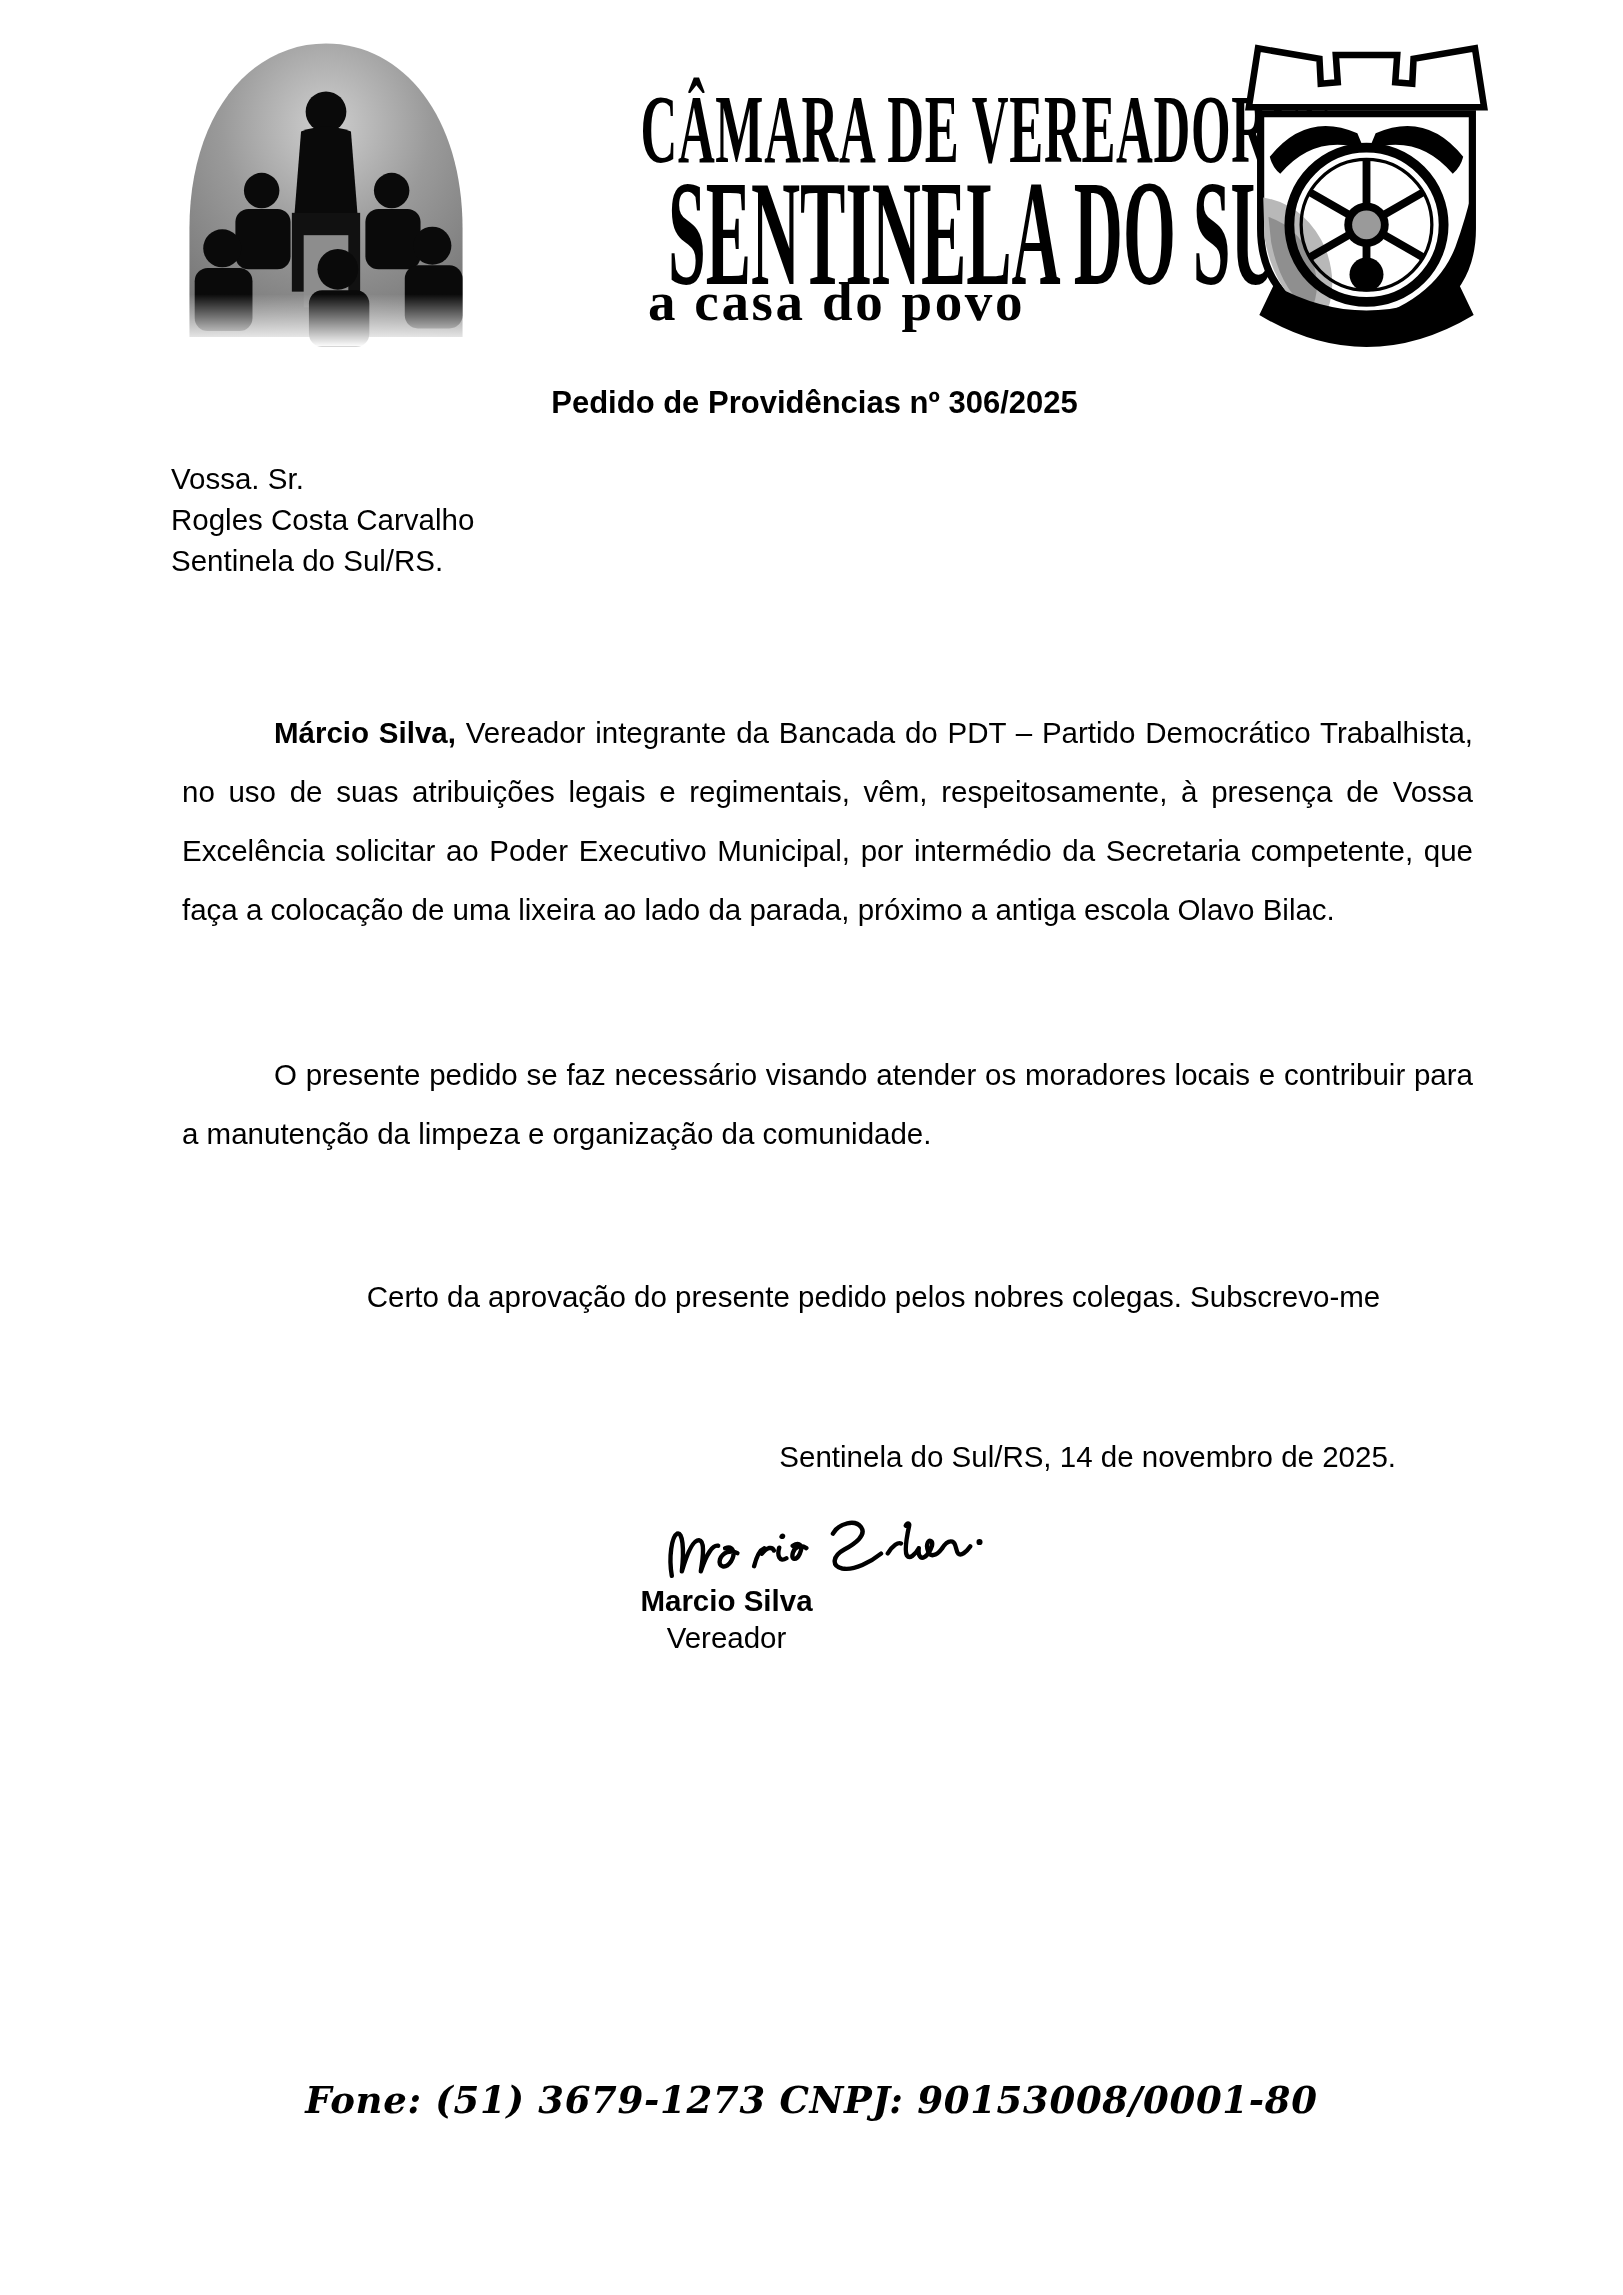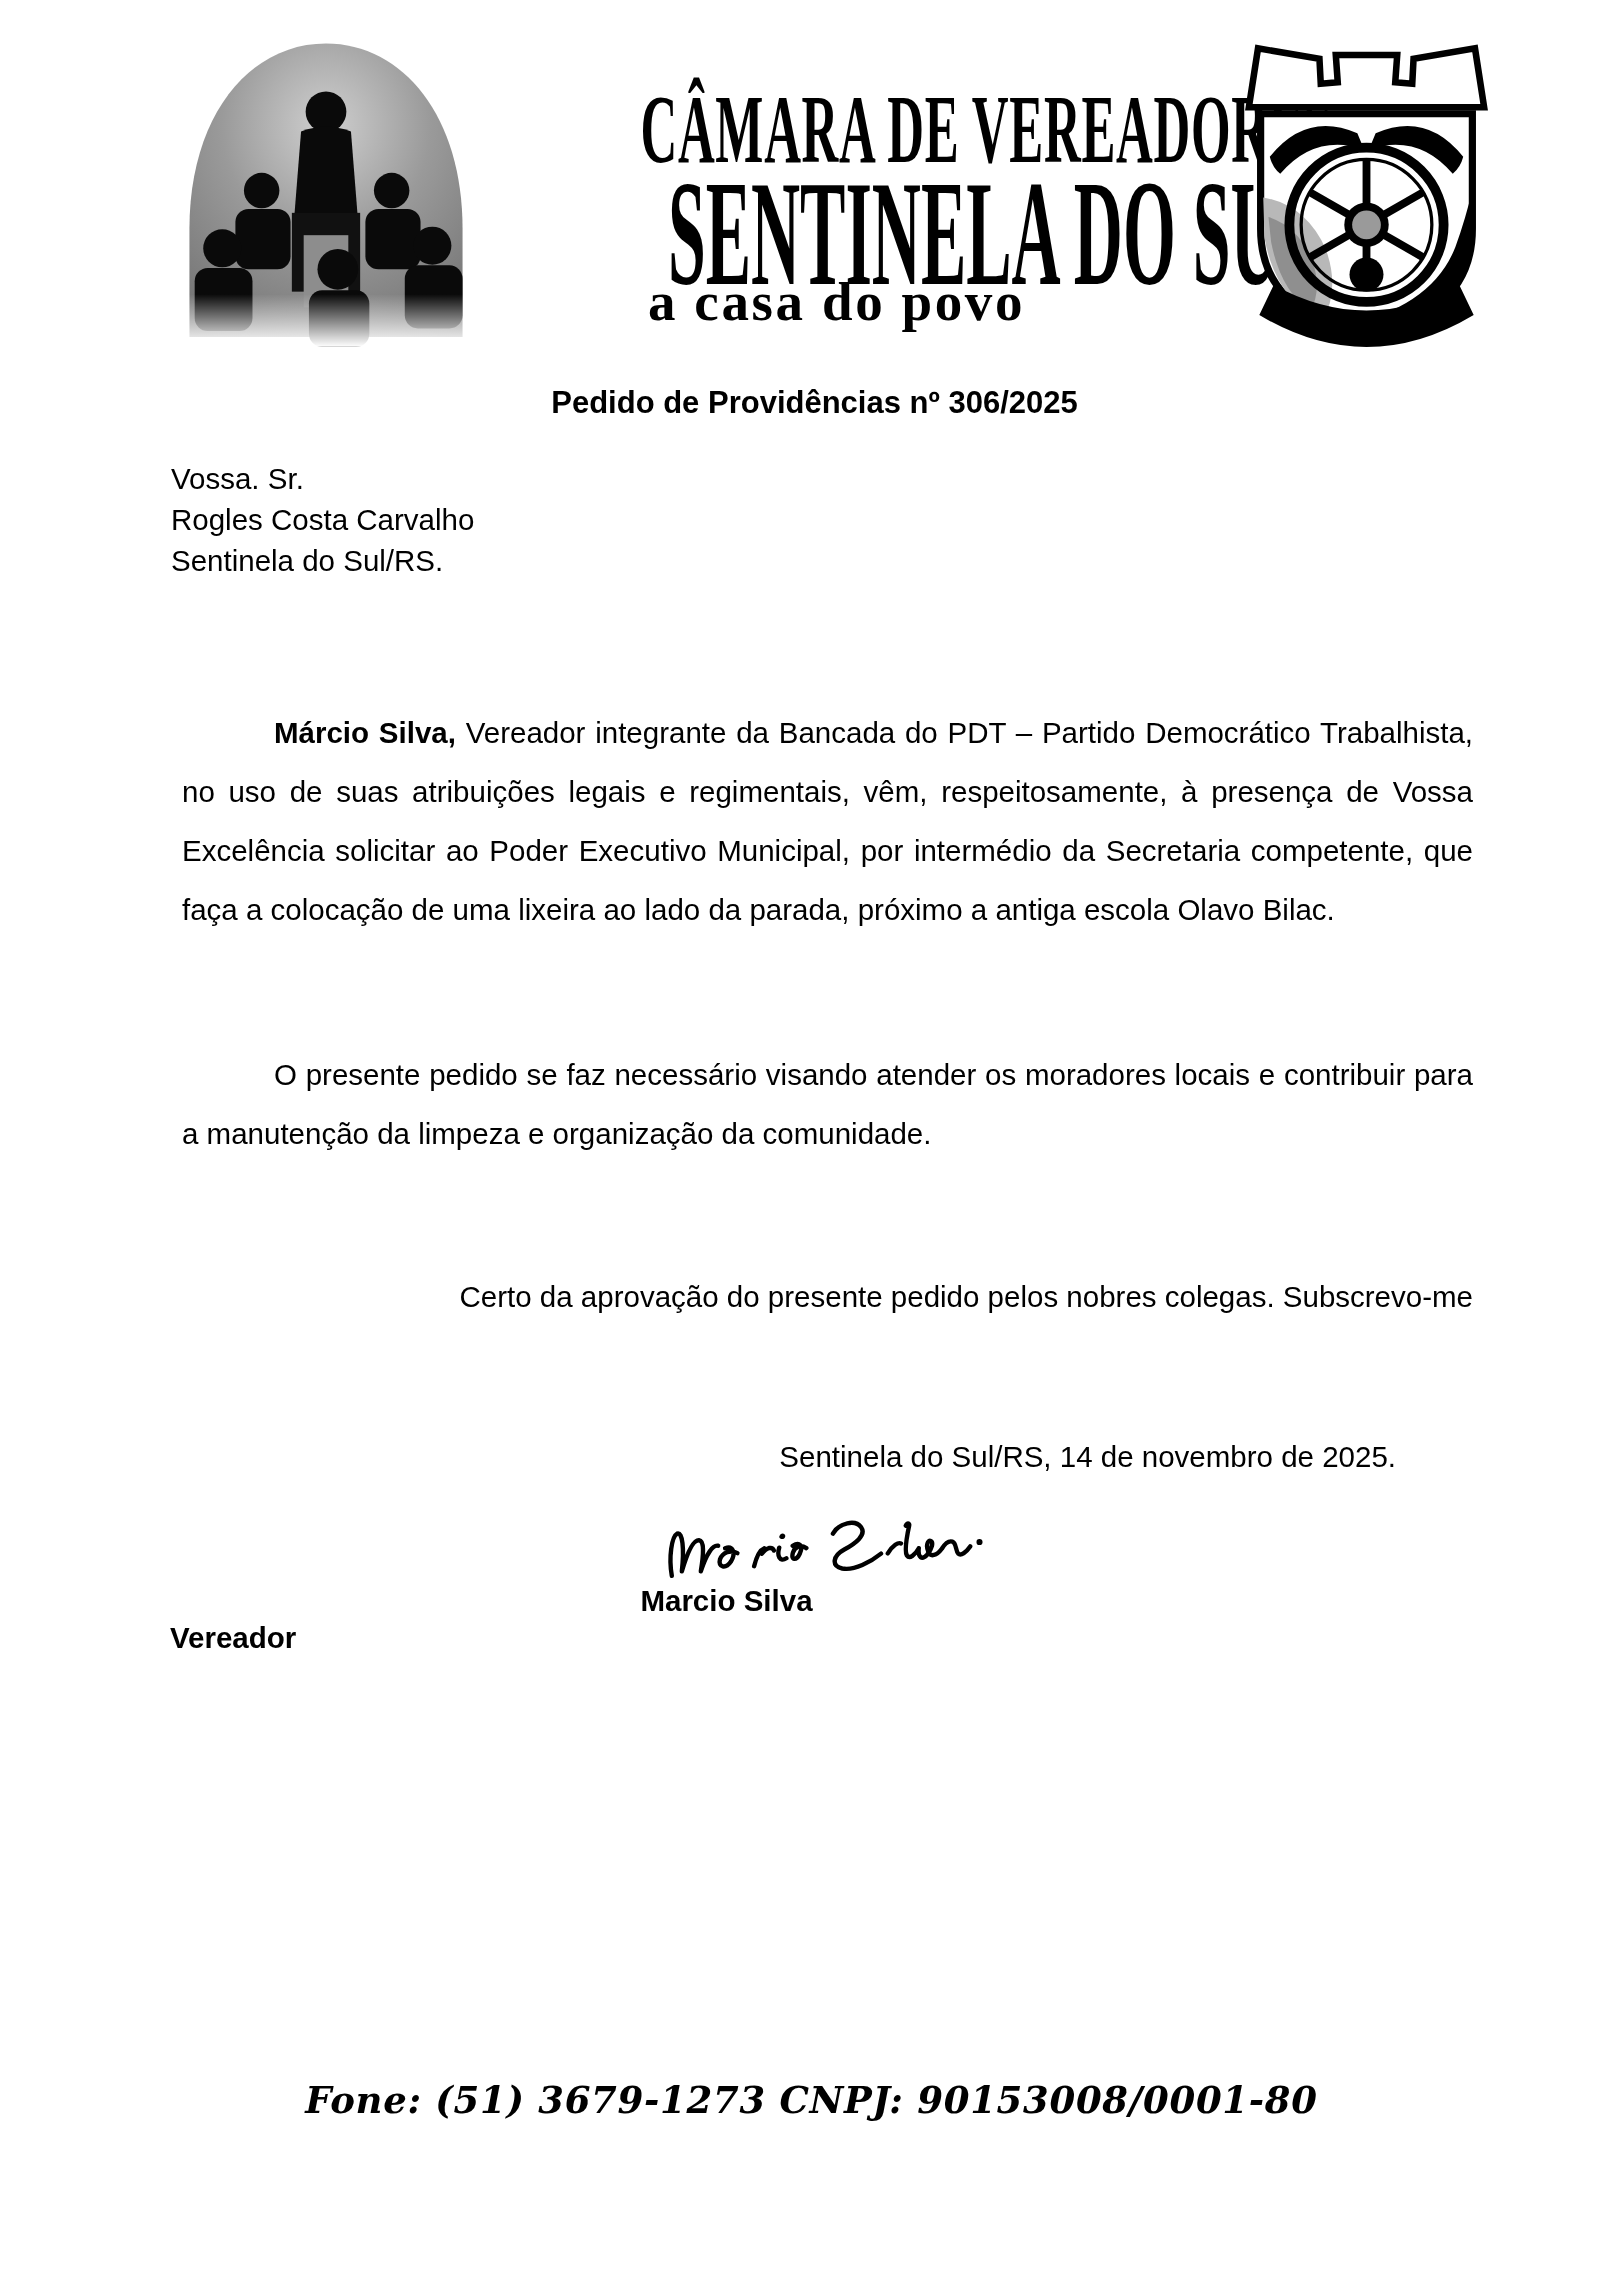--- a/index.html
+++ b/index.html
@@ -45,36 +45,36 @@
     position:absolute;left:171px;top:458px;
     font-size:29.5px;line-height:41px;
   }
   .para{
     position:absolute;left:170px;width:1291px;margin:12px;
     font-size:29.5px;line-height:59px;
     text-align:justify;text-indent:92px;
   }
   .p1{top:691px;}
   .p2{top:1033px;}
-  .p3{top:1255px;text-align:right;}
+  .p3{top:1255px;text-align:center;}
   .dateline{
     position:absolute;left:159px;top:1440px;width:1237px;
     text-align:right;font-size:29.5px;
   }
   .signature{
     position:absolute;left:658px;top:1504px;width:340px;height:88px;
     transform:rotate(-2deg);
   }
   .sig-name{
     position:absolute;left:170px;top:1584px;width:1113px;
     text-align:center;font-weight:bold;font-size:29.5px;
   }
   .sig-role{
     position:absolute;left:170px;top:1621px;width:1113px;
-    font-size:29.5px;font-weight:bold;
+    text-align:center;font-size:29.5px;
   }
   
   .footer{
     position:absolute;left:85px;top:2074px;width:1453px;
     text-align:center;
     font-family:"DejaVu Serif","Liberation Serif",serif;
     font-style:italic;font-weight:700;
     font-size:37px;line-height:52px;
     letter-spacing:0.7px;
   }

